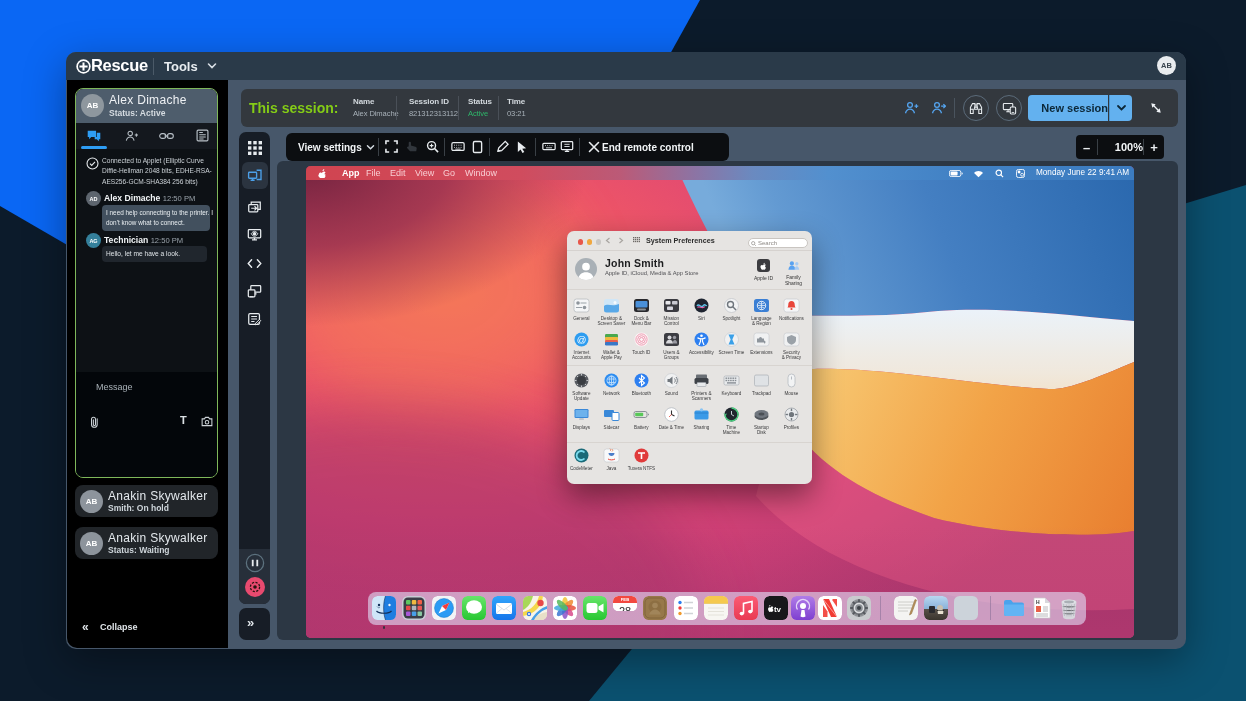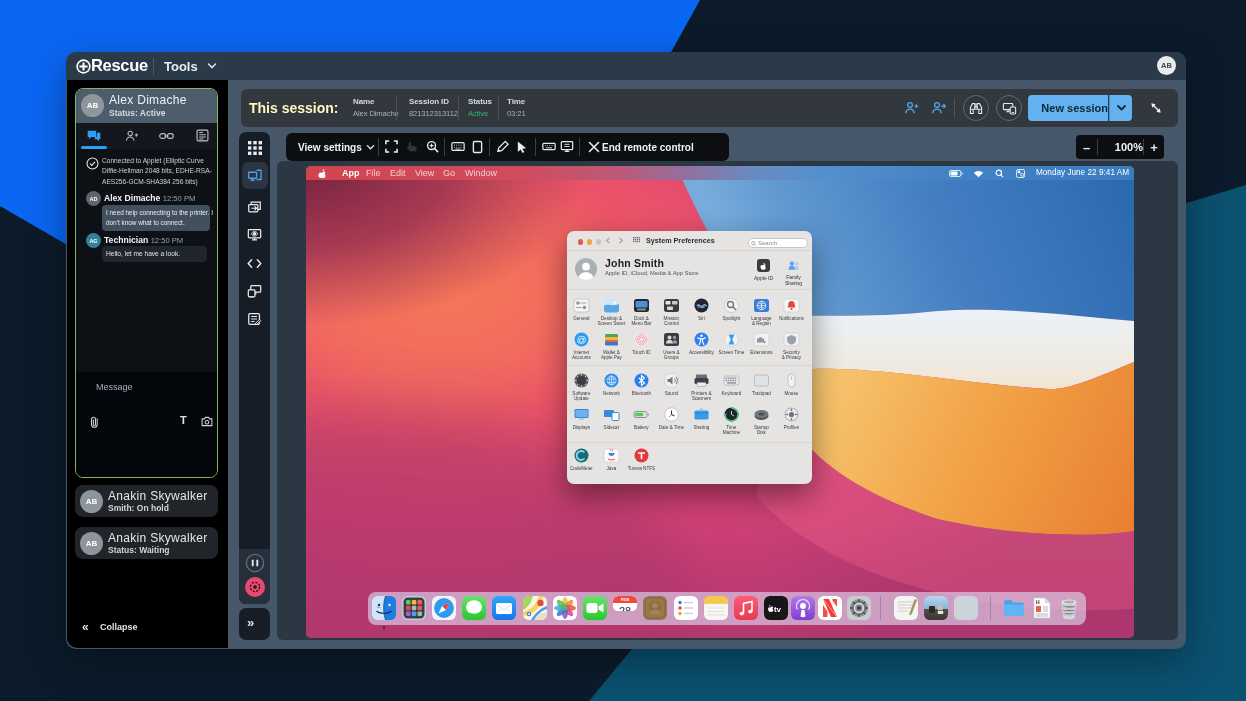--- a/index.html
+++ b/index.html
@@ -110,21 +110,21 @@
         <div class="sstat">Smith: On hold</div>
   </div>
   <div class="scard" style="top:475px">
     <div class="avatar" style="left:5px;top:4.5px;width:23px;height:23px;background:#8d949c;font-size:8px">AB</div>
     <div class="sname">Anakin Skywalker</div>
         <div class="sstat">Status: Waiting</div>
   </div>
   <div class="abs" style="left:16px;top:568px;font-size:12px;color:#dfe4e8;font-weight:bold">«</div>
   <div class="abs" style="left:34px;top:570px;font-size:9px;font-weight:bold;color:#dfe4e8">Collapse</div>
   <div id="sessbar" class="abs" style="left:175px;top:37px;width:937px;height:38px;background:#33383e;border-radius:6px">
-    <div class="abs" style="left:8px;top:11px;font-size:14px;font-weight:bold;color:#fef9c3">This session:</div>
+    <div class="abs" style="left:8px;top:11px;font-size:14px;font-weight:bold;color:#84cc16">This session:</div>
     <div class="lbl" style="left:112px">Name</div>
         <div class="val" style="left:112px">Alex Dimache</div>
     <div class="sdv" style="left:155px"></div>
     <div class="lbl" style="left:168px">Session ID</div>
         <div class="val" style="left:168px">821312313112</div>
     <div class="sdv" style="left:217px"></div>
     <div class="lbl" style="left:227px">Status</div>
         <div class="val" style="left:227px;color:#2eb66a">Active</div>
     <div class="sdv" style="left:257px"></div>
     <div class="lbl" style="left:266px">Time</div>

